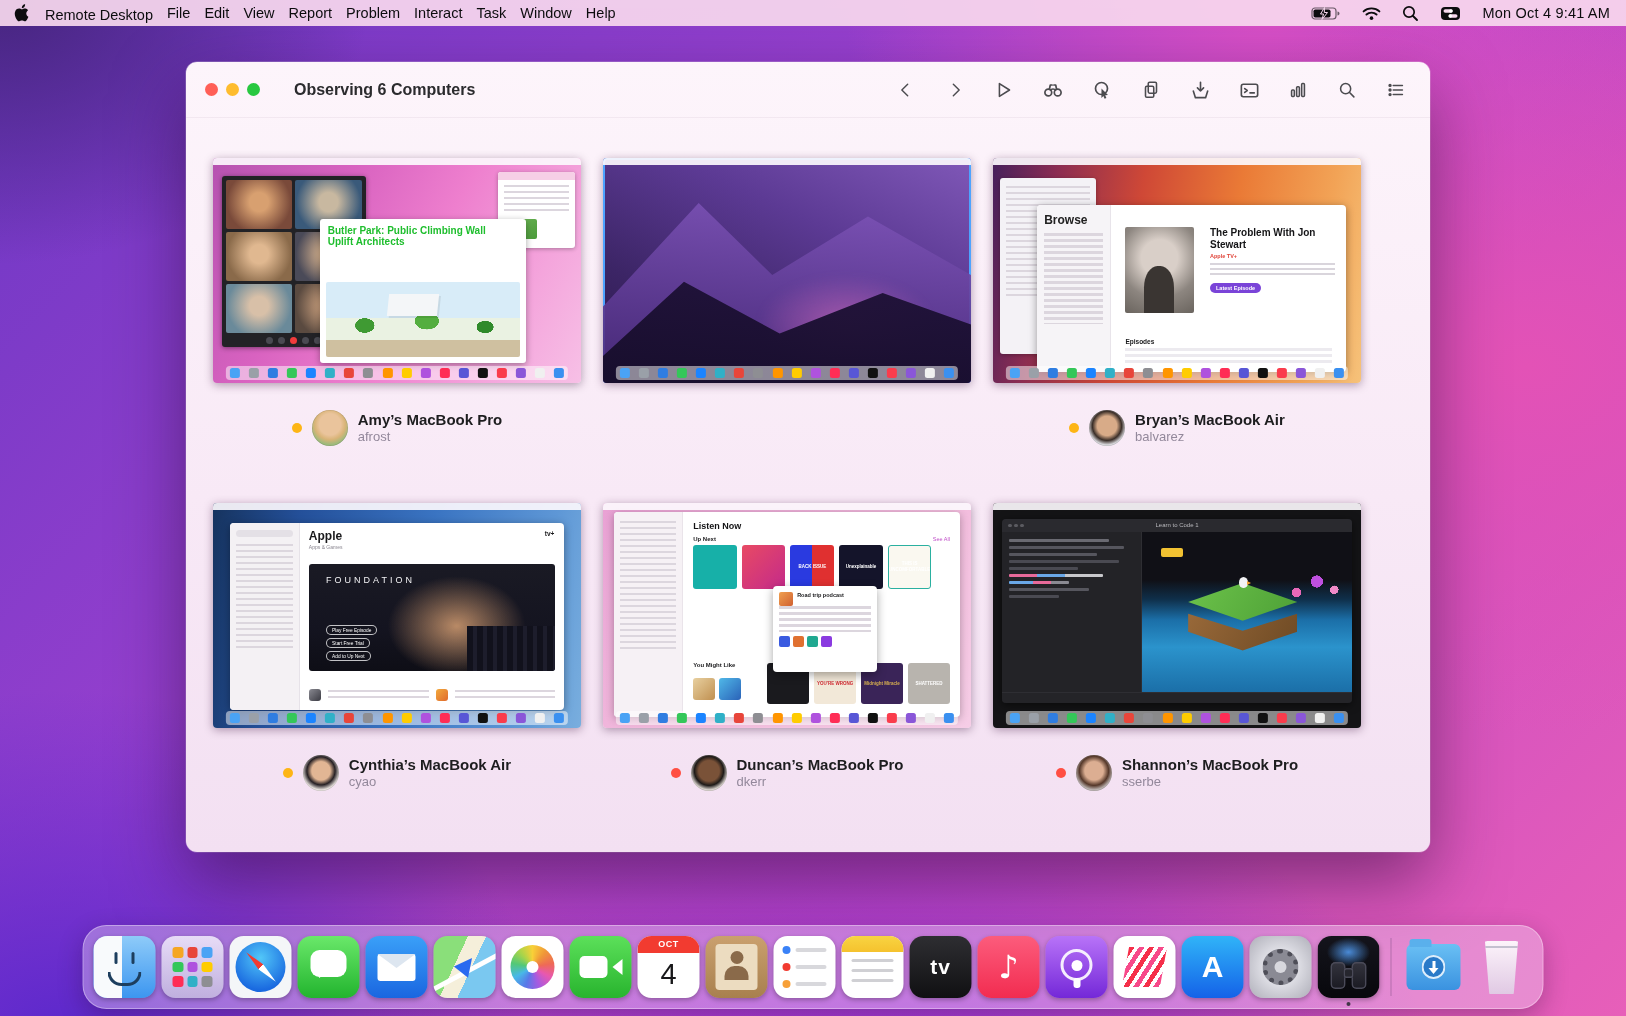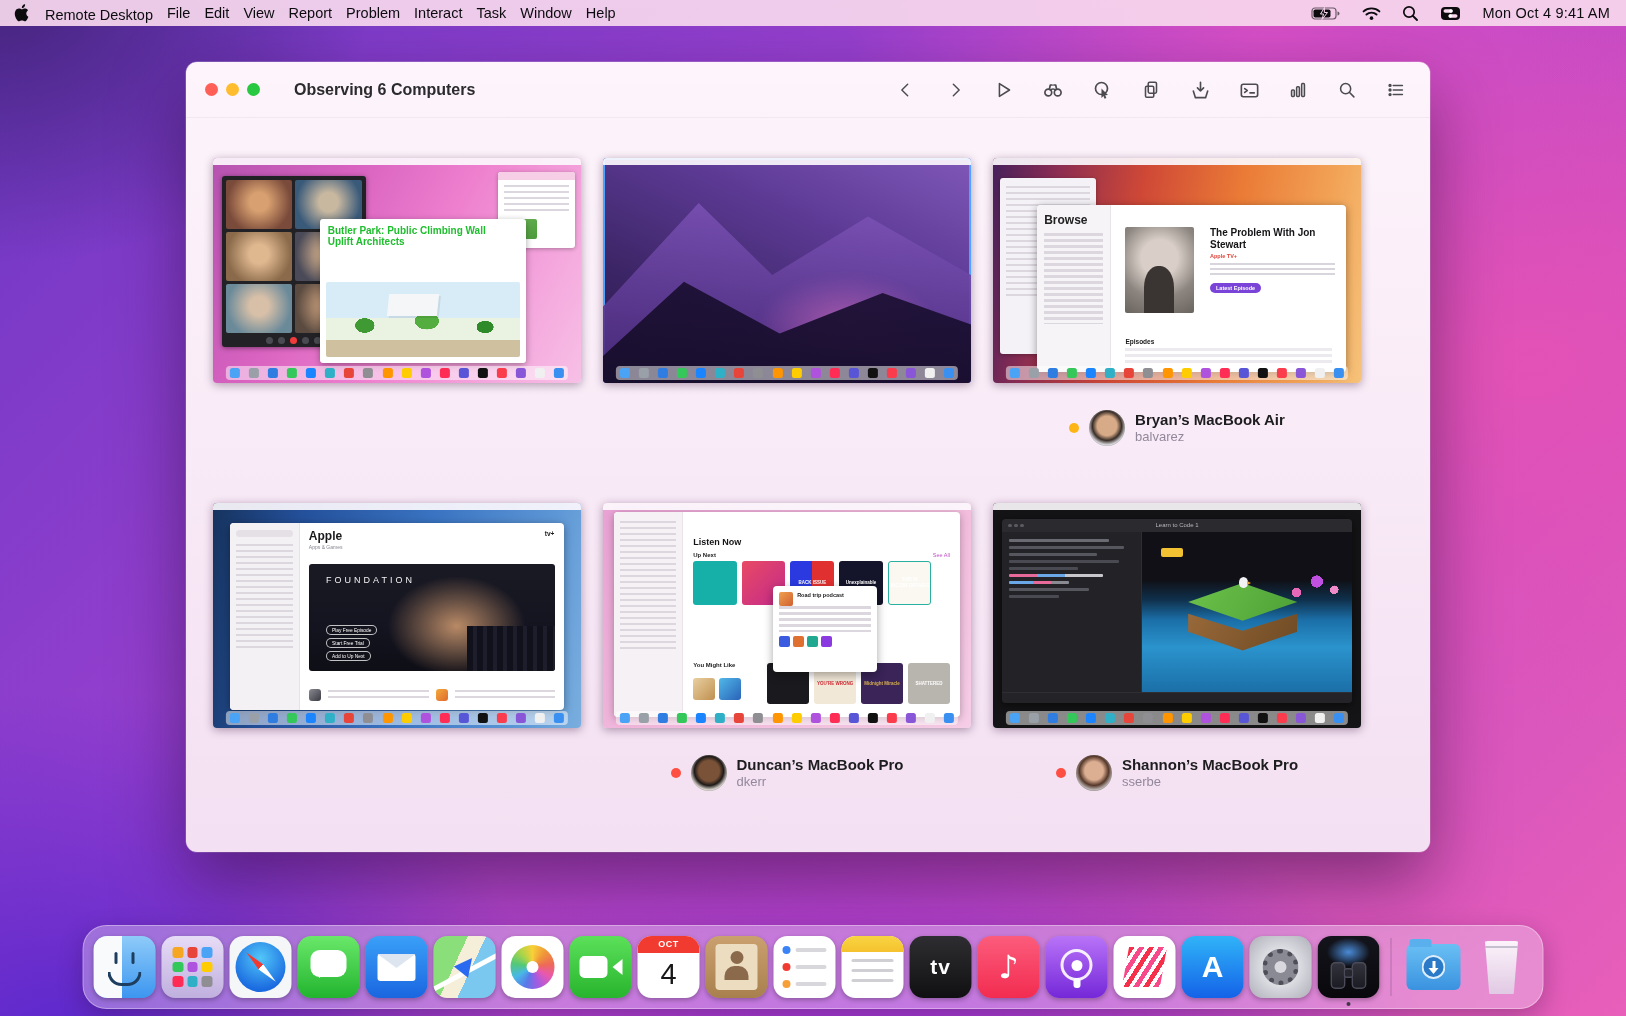--- a/index.html
+++ b/index.html
@@ -153,21 +153,21 @@
   .cy-below b:nth-child(1){background:linear-gradient(135deg,#8a8a92,#3a3a42)}
   .cy-below b:nth-child(3){background:linear-gradient(135deg,#f2a93c,#e06a2c)}
   .cy-below .rows{flex:1;height:10px}
 
   
   .t-dun{background:linear-gradient(140deg,#e9a1d4 0%,#f3bede 60%,#f6cde6 100%)}
   .du-win{position:absolute;left:3%;top:4%;width:94%;height:91%;background:#fff;border-radius:4px;
     box-shadow:0 2px 8px rgba(0,0,0,.3);overflow:hidden;display:flex}
   .du-side{width:20%;background:#f6f1f5;border-right:1px solid #eae4ea;padding:9px 6px}
   .du-side .rows{height:70%}
-  .du-main{flex:1;position:relative;padding:25px 10px}
+  .du-main{flex:1;position:relative;padding:9px 10px}
   .du-title{font-size:9px;font-weight:700;color:#141416}
   .du-sec{display:flex;justify-content:space-between;margin-top:5px;align-items:baseline}
   .du-sec .s{font-size:6px;font-weight:700;color:#1a1a1c}
   .du-sec .see{font-size:5.5px;color:#c050c8}
   .du-grid{display:flex;gap:5px;margin-top:3px}
   .du-grid .c{width:17%;aspect-ratio:1/1;border-radius:3px;position:relative;overflow:hidden;
     font-size:4.5px;font-weight:700;color:#fff;display:flex;align-items:center;justify-content:center;
     text-align:center;line-height:1.2;padding:2px}
   .du-c1{background:#17b0a8}
   .du-c2{background:linear-gradient(135deg,#e84a64,#c42a8a)}
@@ -516,20 +516,28 @@
             <span style="background: rgb(175, 82, 222);"></span>
             <span style="background: rgb(255, 45, 85);"></span>
             <span style="background: rgb(88, 86, 214);"></span>
             <span style="background: rgb(17, 17, 17);"></span>
             <span style="background: rgb(250, 60, 76);"></span>
             <span style="background: rgb(138, 86, 216);"></span>
             <span style="background: rgb(240, 240, 240);"></span>
             <span style="background: rgb(58, 144, 240);"></span>
           </div>
       </div>
+      <div class="meta">
+        <span class="sdot" style="background: rgb(253, 181, 21);"></span>
+        <span class="avatar av1"></span>
+        <span class="who">
+            <span class="cname">Amy’s MacBook Pro</span>
+            <span class="cuser">afrost</span>
+          </span>
+      </div>
     </div>
 
     <div class="card">
       <div class="thumb t-ben">
         <div class="b-r1"></div>
         <div class="b-glow"></div>
         <div class="b-r2"></div>
         <div class="mini-menubar"></div>
         <div class="mini-dock">
             <span style="background: rgb(74, 163, 245);"></span>
@@ -650,20 +658,28 @@
             <span style="background: rgb(175, 82, 222);"></span>
             <span style="background: rgb(255, 45, 85);"></span>
             <span style="background: rgb(88, 86, 214);"></span>
             <span style="background: rgb(17, 17, 17);"></span>
             <span style="background: rgb(250, 60, 76);"></span>
             <span style="background: rgb(138, 86, 216);"></span>
             <span style="background: rgb(240, 240, 240);"></span>
             <span style="background: rgb(58, 144, 240);"></span>
           </div>
       </div>
+      <div class="meta">
+        <span class="sdot" style="background: rgb(253, 181, 21);"></span>
+        <span class="avatar av4"></span>
+        <span class="who">
+            <span class="cname">Cynthia’s MacBook Air</span>
+            <span class="cuser">cyao</span>
+          </span>
+      </div>
     </div>
 
     <div class="card">
       <div class="thumb t-dun">
         <div class="mini-menubar"></div>
         <div class="du-win">
           <div class="du-side">
               <div class="rows"></div>
             </div>
           <div class="du-main">

